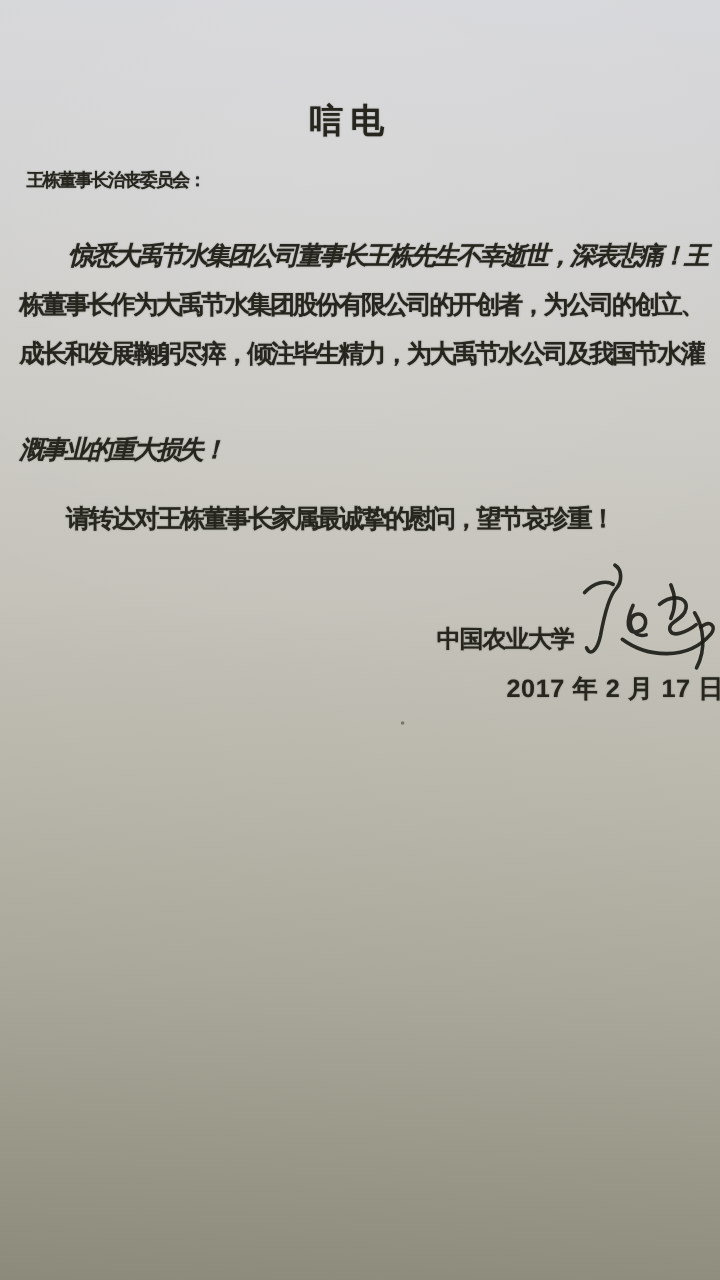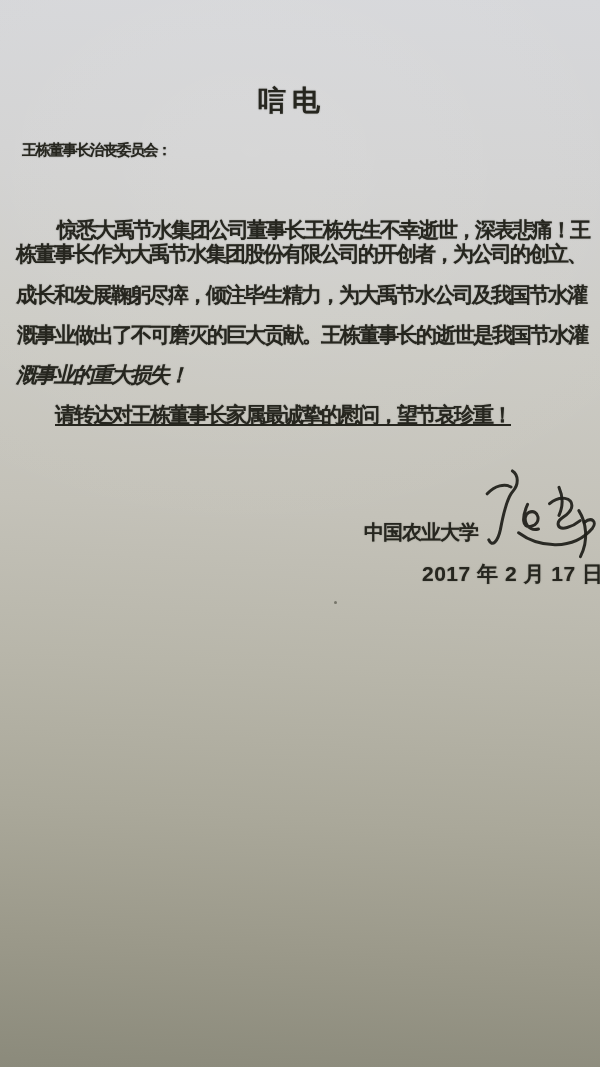--- a/index.html
+++ b/index.html
@@ -51,26 +51,26 @@
     letter-spacing: -1.5px;
     white-space: nowrap;
   }
   .bline {
     position: absolute;
     font-size: 21px;
     font-weight: 600;
     letter-spacing: -2px;
     white-space: nowrap;
   }
-  .l0 { left: 57px; top: 216px; }
+  .l0 { left: 57px; top: 199px; font-style: italic; }
   .l1 { left: 16px; top: 240px; text-align: right; }
   .l2 { left: 16px; top: 281px; }
   .l3 { left: 17px; top: 321px; }
   .l4 { left: 16px; top: 361px; font-style: italic; }
-  .l5 { left: 55px; top: 401px; text-decoration: underline; }
+  .l5 { left: 55px; top: 418px; }
   .org {
     position: absolute;
     top: 519px;
     left: 364px;
     font-size: 20px;
     font-weight: 600;
     letter-spacing: -1px;
     white-space: nowrap;
     text-align: right;
   }
@@ -114,21 +114,20 @@
 
 <div class="page">
 
   <div class="title ink">唁电</div>
 
   <div class="salutation ink">王栋董事长治丧委员会：</div>
 
   <div class="bline l0 ink">惊悉大禹节水集团公司董事长王栋先生不幸逝世，深表悲痛！王</div>
   <div class="bline l1 ink">栋董事长作为大禹节水集团股份有限公司的开创者，为公司的创立、</div>
   <div class="bline l2 ink">成长和发展鞠躬尽瘁，倾注毕生精力，为大禹节水公司及我国节水灌</div>
-  <div class="bline l3 ink">溉事业做出了不可磨灭的巨大贡献。王栋董事长的逝世是我国节水灌</div>
   <div class="bline l4 ink">溉事业的重大损失！</div>
   <div class="bline l5 ink">请转达对王栋董事长家属最诚挚的慰问，望节哀珍重！</div>
 
   <div class="org ink">中国农业大学</div>
 
   <svg class="sig" viewBox="0 0 128 100" aria-hidden="true">
 
     <path d="M38,4 C44,8 44,18 38,24 C32,30 28,44 24,62 C21,74 15,80 12,72"></path>
 
     <path d="M12,26 C20,18 30,16 36,20"></path>

